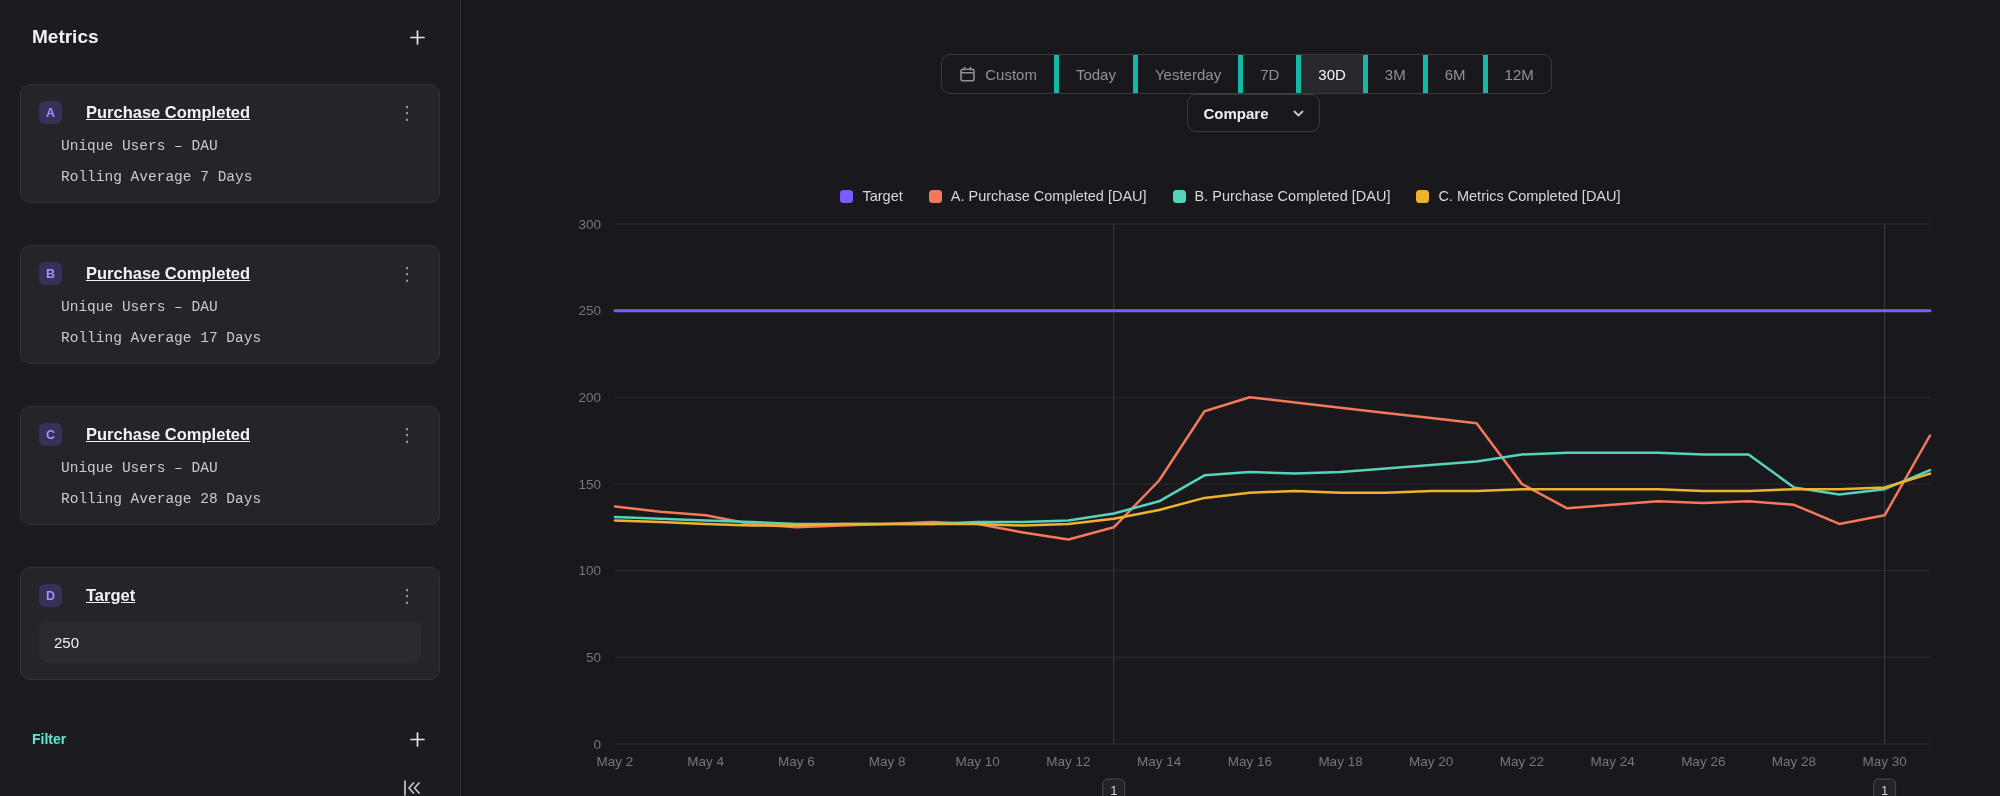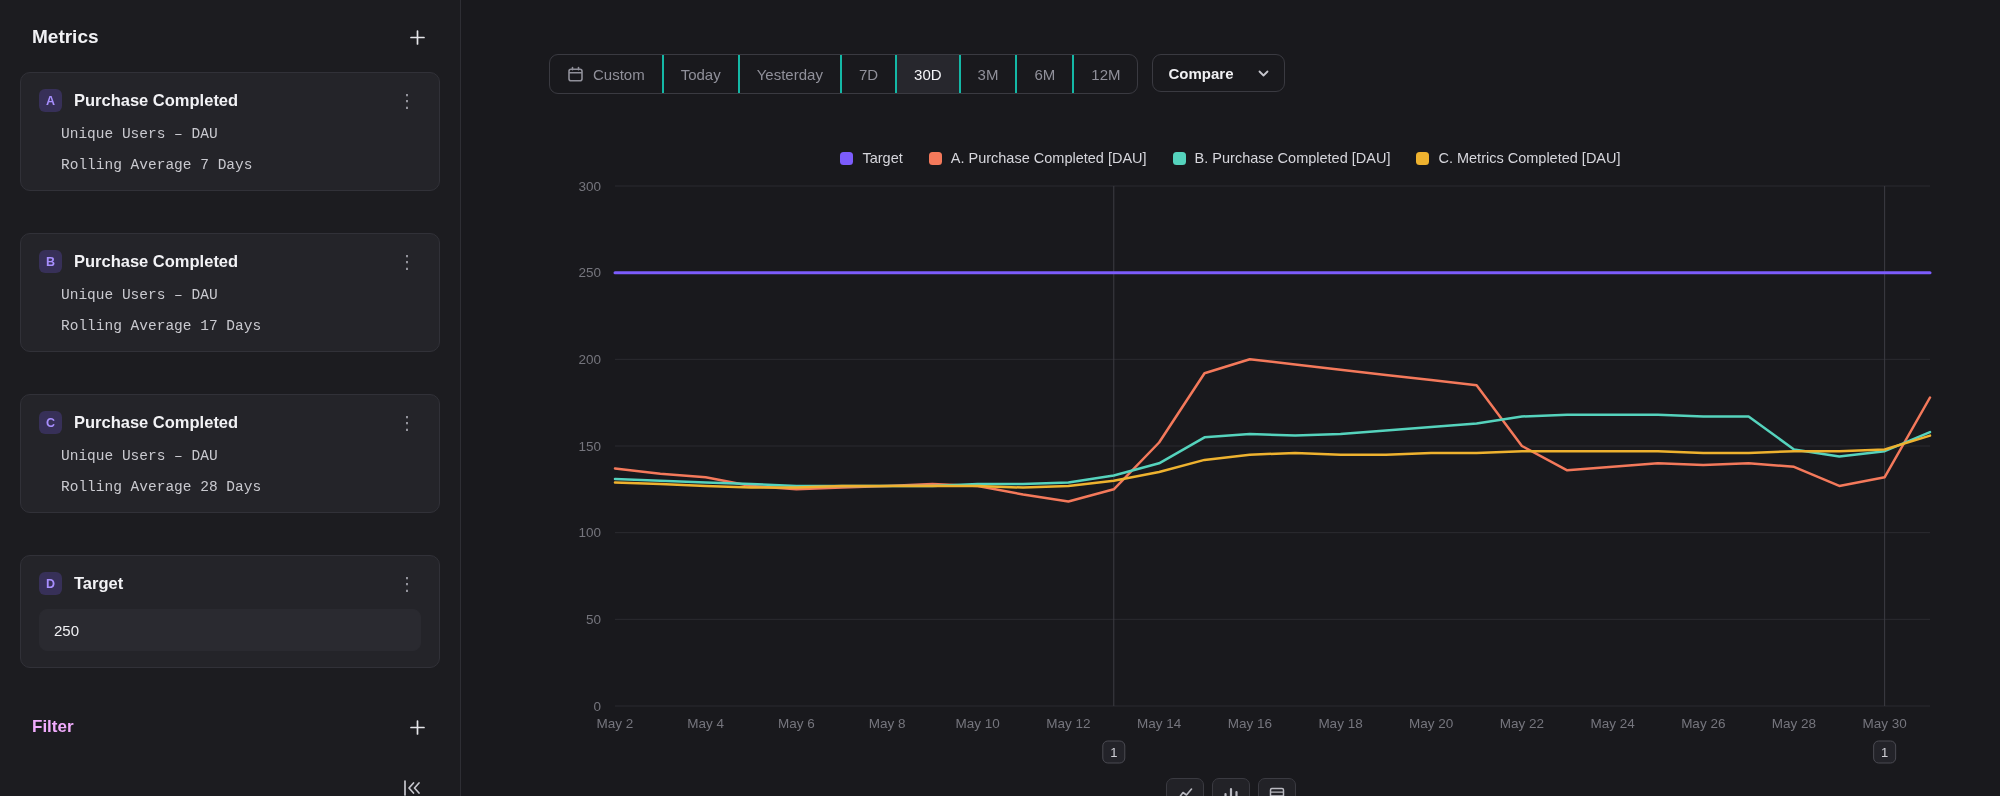--- a/index.html
+++ b/index.html
@@ -12,67 +12,67 @@
   .app { display: flex; width: 100%; height: 100%; }
 
   
   .sidebar {
     width: 461px; min-width: 461px; height: 100%;
     background: #1c1c20; border-right: 1px solid #2e2e34;
     padding: 24px 20px 0 20px; position: relative;
   }
   .side-header {
     display: flex; align-items: center; justify-content: space-between;
-    padding: 0 10px 0 12px; margin-bottom: 22px; height: 26px;
+    padding: 0 10px 0 12px; margin-bottom: 34px; height: 26px;
   }
   .side-header .hdr { font-size: 19px; font-weight: 700; color: #f1f1f4; }
   .icon-btn {
     background: transparent; border: none; cursor: pointer;
     display: flex; align-items: center; justify-content: center;
     width: 26px; height: 26px; padding: 0;
   }
   .metric-card {
     background: #242429; border: 1px solid #313138; border-radius: 10px;
     padding: 16px 18px; margin-bottom: 42px;
   }
   .card-top { display: flex; align-items: center; height: 23px; }
   .badge {
     width: 23px; height: 23px; border-radius: 6px; flex: none;
     background: rgba(124, 92, 255, 0.22); color: #a88fff;
     font-size: 12.5px; font-weight: 700;
     display: flex; align-items: center; justify-content: center;
   }
-  .card-title { margin-left: 12px; font-size: 16.5px; font-weight: 700; color: #f2f2f5; flex: 1; }
+  .card-title { margin-left: 24px; font-size: 16.5px; font-weight: 700; color: #f2f2f5; flex: 1; text-decoration: underline; }
   .kebab {
     color: #9b9ba3; font-size: 18px; line-height: 18px; cursor: pointer;
     padding: 0 4px; letter-spacing: 1px; user-select: none;
   }
   .card-sub { margin: 13px 0 0 22px; font-size: 14.5px; line-height: 18px; color: #c9c9cf; font-family: Liberation Mono, monospace; }
   .target-input {
     margin-top: 14px; width: 100%; height: 42px;
     background: #2a2a30; border: 1px solid #2a2a30; border-radius: 8px;
     color: #f0f0f3; font-size: 15px; padding: 0 14px;
     font-family: inherit; outline: none;
   }
   .filter-row { margin-top: 46px; margin-bottom: 0; }
-  .filter-row .hdr { font-size: 17px; color: #f0abfc; text-align: center; }
+  .filter-row .hdr { font-size: 14px; color: #5eead4; text-align: center; }
   .collapse-btn {
     position: absolute; right: 38px; bottom: -5px;
     background: transparent; border: none; cursor: pointer; padding: 0;
   }
 
   
   .main { flex: 1; display: flex; flex-direction: column; padding: 54px 56px 0 56px; min-width: 0; }
-  .toolbar { display: flex; margin-left: 32px; }
+  .toolbar { display: flex; align-items: center; margin-left: 32px; flex-direction: column; }
   .seg {
     display: inline-flex; border: 1px solid #3a3a41; border-radius: 9px; overflow: hidden;
   }
   .seg .range-btn {
     height: 38px; padding: 0 17px; background: transparent; border: none;
-    border-left: 2px solid #14b8a6; color: #90909a; font-size: 15px;
+    border-left: 5px solid #14b8a6; color: #90909a; font-size: 15px;
     font-family: inherit; cursor: pointer; display: flex; align-items: center; gap: 9px;
   }
   .seg .range-btn:first-child { border-left: none; }
   .seg .range-btn.active { color: #f5f5f8; font-weight: 400; background: #27272d; }
   .btn {
     height: 38px; display: inline-flex; align-items: center; gap: 24px;
     border: 1px solid #3a3a41; border-radius: 9px; background: transparent;
     color: #f0f0f3; font-size: 15px; font-weight: 700; padding: 0 15px;
     font-family: inherit; cursor: pointer;
   }

